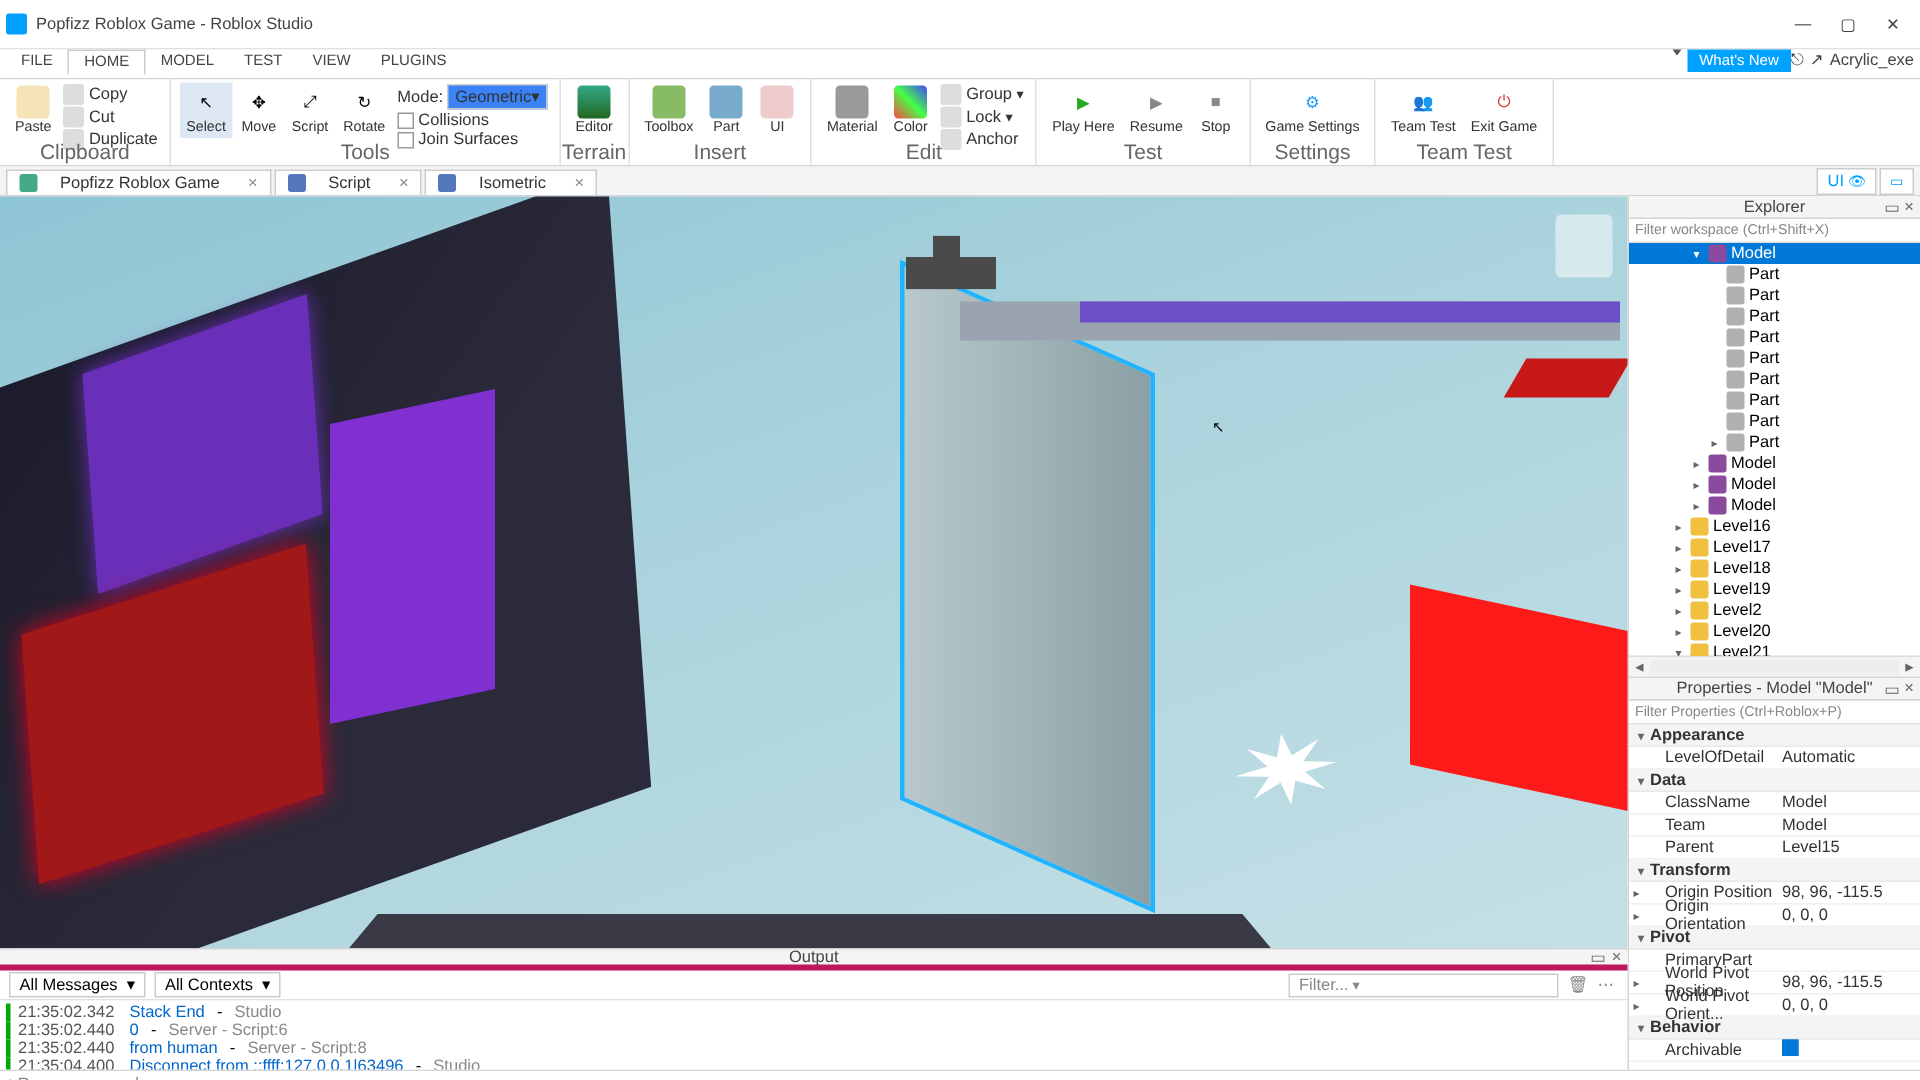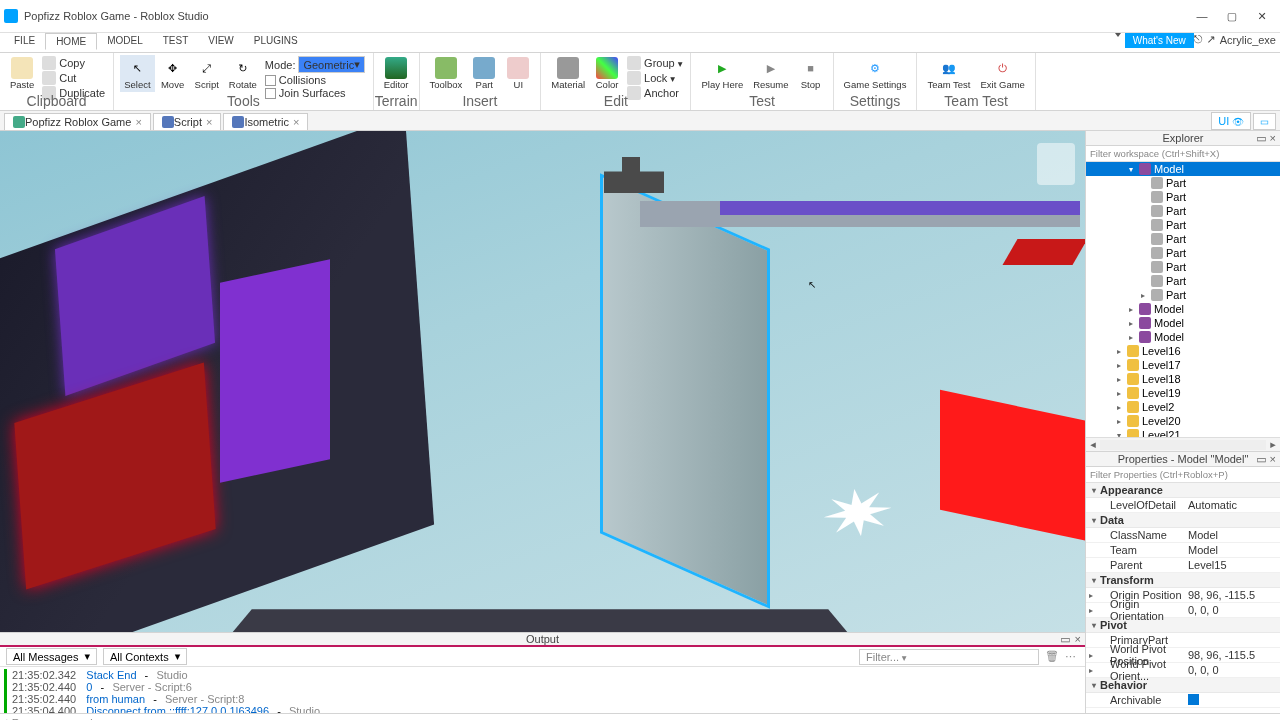--- a/index.html
+++ b/index.html
@@ -21,32 +21,32 @@
 .rgroup .glabel{position:absolute;bottom:1px;left:0;right:0;text-align:center;font-size:14px;color:#666}
 .rgroup .body{flex:1;display:flex;align-items:flex-start;gap:2px}
 .rbtn{display:flex;flex-direction:column;align-items:center;padding:2px 4px;min-width:32px}
 .rbtn .ico{width:22px;height:22px;border-radius:3px;display:flex;align-items:center;justify-content:center}
 .rbtn .lbl{font-size:9.5px;color:#333;text-align:center;margin-top:1px;line-height:10px}
 .rsmall{display:flex;flex-direction:column;gap:1px;padding:1px 2px}
 .rsmall .row{display:flex;align-items:center;gap:3px;font-size:9.5px;color:#333;white-space:nowrap}
 .rsmall .row .sico{width:14px;height:14px;background:#ddd;border-radius:2px}
 .dropdown{border:1px solid #ccc;padding:1px 4px;font-size:9.5px;background:#3b82f6;min-width:60px;display:flex;justify-content:space-between;align-items:center}
 .tabs{height:20px;background:#f4f4f4;border-bottom:1px solid #d4d4d4;display:flex;align-items:flex-end;padding:0 4px;gap:2px}
-.tab{background:#fff;border:1px solid #ccc;border-bottom:none;padding:2px 8px;font-size:10px;color:#333;display:flex;align-items:center;gap:0}
+.tab{background:#fff;border:1px solid #ccc;border-bottom:none;padding:2px 8px;font-size:10px;color:#333;display:flex;align-items:center;gap:15px}
 .tab .tico{width:12px;height:12px;background:#666;border-radius:2px}
 .tab .x{color:#888;margin-left:4px}
 .tabs .spacer{flex:1}
 .tabs .vtog{padding:2px 6px;color:#00a2ff;font-size:9.5px;border:1px solid #ccc;background:#fff}
 .main{display:flex;height:calc(720px - 22px - 20px - 58px - 20px - 18px)}
 .viewport-col{flex:1;display:flex;flex-direction:column}
 .viewport{flex:1;background:linear-gradient(160deg,#8ec5d4 0%,#a8d2dc 40%,#c5e0e6 100%);position:relative;overflow:hidden}
 .vp-cursor{position:absolute;left:808px;top:148px;font-size:10px;color:#000}
 .vp-widget{position:absolute;right:10px;top:12px;width:38px;height:42px;background:rgba(255,255,255,0.5);border-radius:4px}
 .vp-shape{position:absolute}
-.output-hdr{height:15px;background:#f4f4f4;border-top:1px solid #d4d4d4;border-bottom:2px solid #be185d;display:flex;align-items:center;justify-content:center;font-size:10px;color:#444;position:relative}
+.output-hdr{height:15px;background:#f4f4f4;border-top:1px solid #d4d4d4;border-bottom:4px solid #be185d;display:flex;align-items:center;justify-content:center;font-size:10px;color:#444;position:relative}
 .output-hdr .ohicons{position:absolute;right:4px;display:flex;gap:4px;color:#666}
 .output-toolbar{height:20px;background:#fff;border-bottom:1px solid #e0e0e0;display:flex;align-items:center;gap:6px;padding:0 6px}
 .output-toolbar .odrop{border:1px solid #ccc;padding:1px 6px;font-size:9.5px;display:flex;gap:6px;align-items:center}
 .output-toolbar .spacer{flex:1}
 .output-toolbar .ofilter{border:1px solid #ccc;padding:1px 6px;width:180px;font-size:9.5px;color:#888}
 .output-toolbar .oico{width:14px;height:14px;color:#888}
 .output-body{background:#fff;font-family:Consolas,monospace;font-size:10px;padding:2px 4px;height:46px;overflow:hidden}
 .output-body .ln{display:flex;gap:2px}
 .output-body .ts{color:#555}
 .output-body .bar{width:3px;background:#0a0;margin-right:3px}

